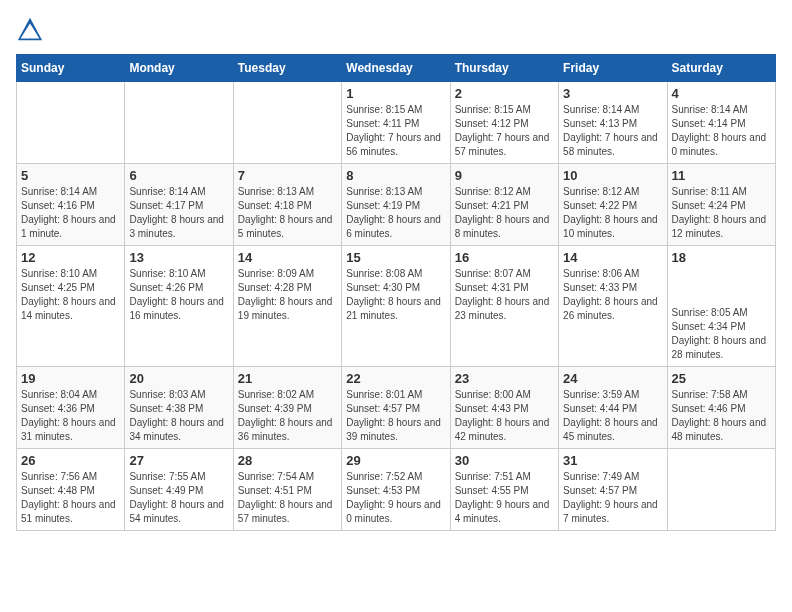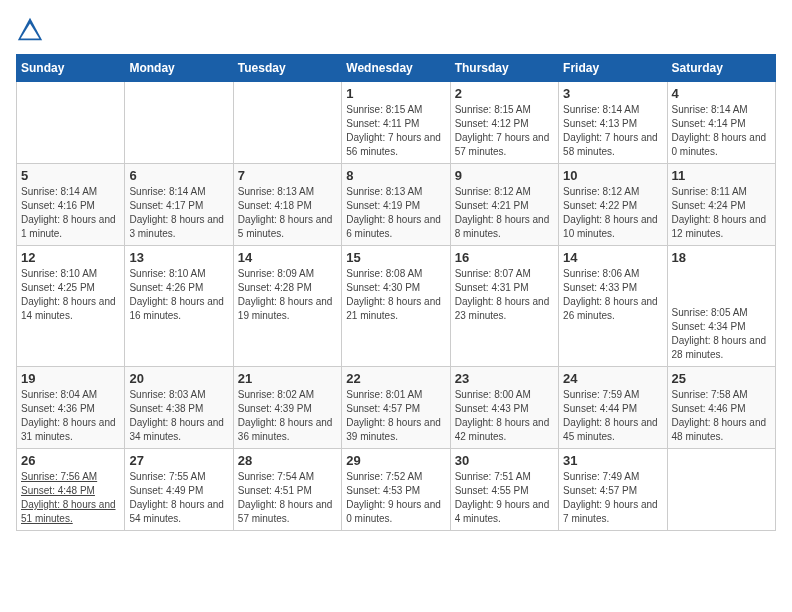--- a/index.html
+++ b/index.html
@@ -261,35 +261,35 @@
 Daylight: 8 hours and 39 minutes.</div>
         </td>
         <td>
           <div class="day-number">23</div>
           <div class="day-detail" style="white-space: pre-line;">Sunrise: 8:00 AM
 Sunset: 4:43 PM
 Daylight: 8 hours and 42 minutes.</div>
         </td>
         <td>
           <div class="day-number">24</div>
-          <div class="day-detail" style="white-space: pre-line;">Sunrise: 7:59 AM
+          <div class="day-detail" style="white-space: pre-line;">Sunrise: 3:59 AM
 Sunset: 4:44 PM
 Daylight: 8 hours and 45 minutes.</div>
         </td>
         <td>
           <div class="day-number">25</div>
           <div class="day-detail" style="white-space: pre-line;">Sunrise: 7:58 AM
 Sunset: 4:46 PM
 Daylight: 8 hours and 48 minutes.</div>
         </td>
       </tr>
       <tr>
         <td>
           <div class="day-number">26</div>
-          <div class="day-detail" style="white-space: pre-line; text-decoration: underline;">Sunrise: 7:56 AM
+          <div class="day-detail" style="white-space: pre-line;">Sunrise: 7:56 AM
 Sunset: 4:48 PM
 Daylight: 8 hours and 51 minutes.</div>
         </td>
         <td>
           <div class="day-number">27</div>
           <div class="day-detail" style="white-space: pre-line;">Sunrise: 7:55 AM
 Sunset: 4:49 PM
 Daylight: 8 hours and 54 minutes.</div>
         </td>
         <td>

